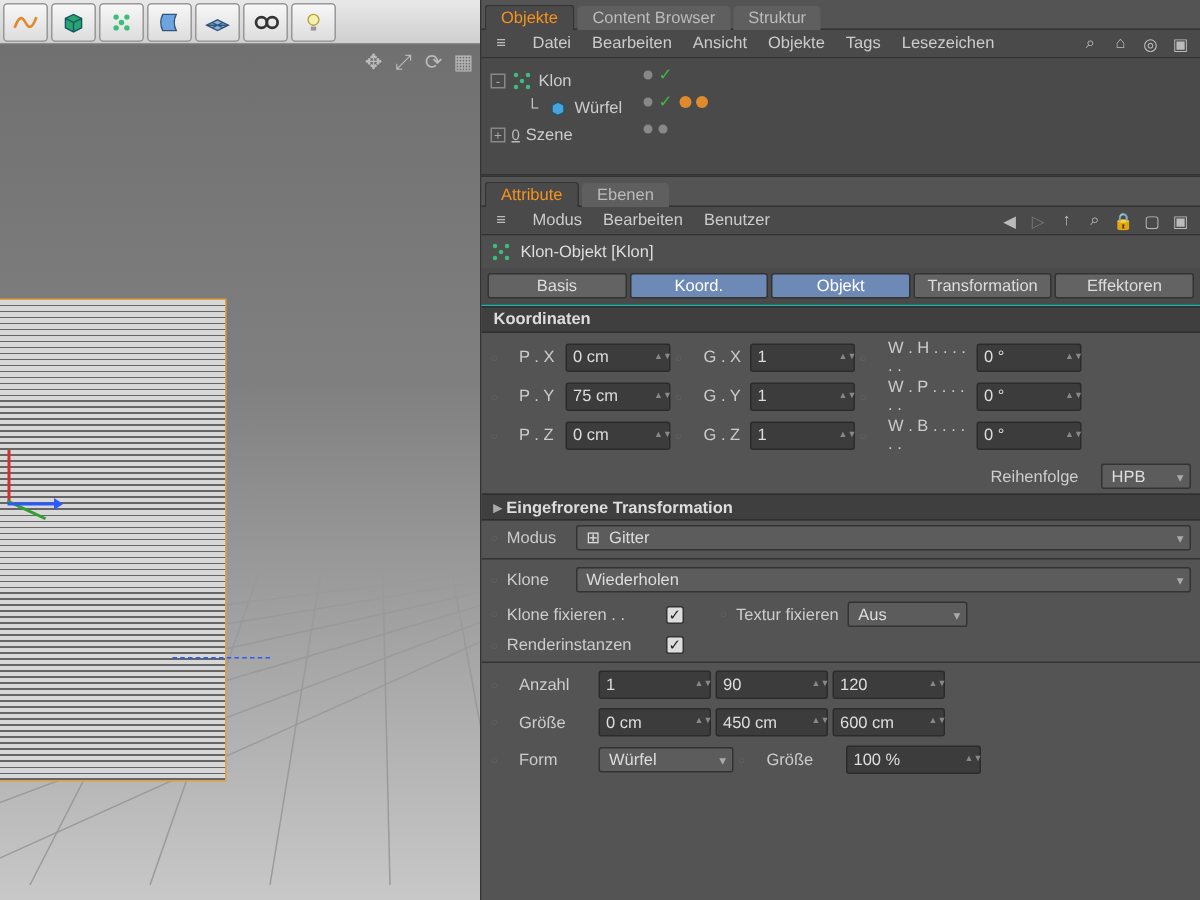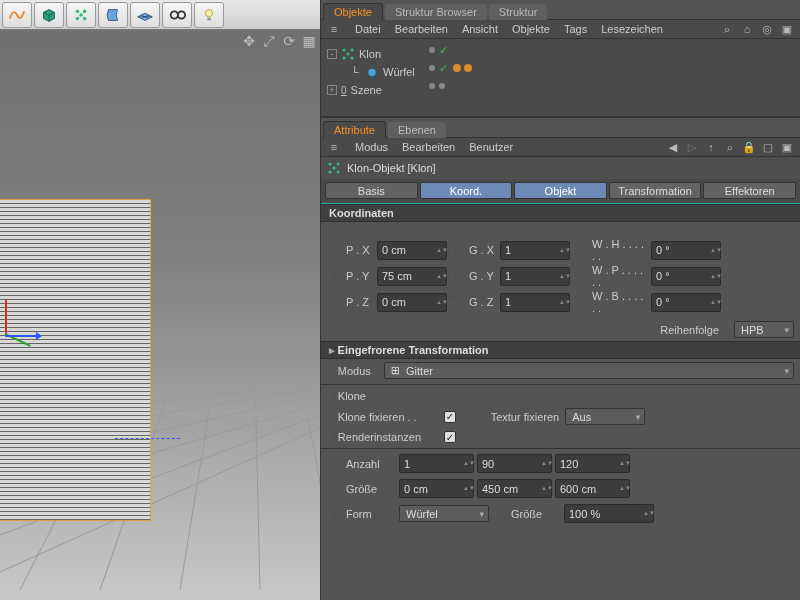--- a/index.html
+++ b/index.html
@@ -46,21 +46,21 @@
 .attr-menu .menu-icons { margin-left:auto; display:flex; gap:5px; }
 .obj-title { height: 22px; background: #4f4f4f; display:flex; align-items:center; gap:6px; padding: 0 6px; color: #ddd; }
 .mode-tabs { display: flex; gap: 2px; padding: 3px 4px 4px 4px; background: #4a4a4a; }
 .mode-tab { flex: 1; height: 17px; text-align: center; line-height: 17px; background: #636363; color: #ddd; border: 1px solid #333; border-radius: 2px; cursor: pointer; }
 .mode-tab.blue { background: #6d8ab6; color: #fff; }
 
 .section-hdr { height: 18px; background: #3f3f3f; color: #ddd; font-weight: bold; padding: 2px 8px; border-top: 1px solid #2e2e2e; border-bottom: 1px solid #2e2e2e; }
 .section-hdr.collapsible::before { content: '▸ '; color: #aaa; }
 .panel-body { flex: 1; overflow: auto; background: #545454; }
 
-.coord-grid { display: grid; grid-template-columns: 16px 28px 70px 16px 28px 70px 16px 56px 70px; gap: 2px 3px; padding: 4px 6px; align-items: center; margin-top: 12px; }
+.coord-grid { display: grid; grid-template-columns: 16px 28px 70px 16px 28px 70px 16px 56px 70px; gap: 2px 3px; padding: 4px 6px; align-items: center; }
 .lbl { color: #ccc; }
 .bullet { color: #666; font-size: 8px; }
 .num-field { height: 19px; background: #3c3c3c; border: 1px solid #2b2b2b; color: #ddd; display:flex; align-items:center; padding: 0 4px; position: relative; border-radius: 2px; }
 .num-field .spin { position:absolute; right:2px; top:0; bottom:0; width:8px; display:flex; flex-direction:column; justify-content:center; color:#888; font-size:6px; line-height:5px; }
 .row-right { padding: 3px 6px; display:flex; justify-content:flex-end; align-items:center; gap:15px; }
 .dropdown { height: 17px; background: #5c5c5c; border: 1px solid #333; border-radius: 2px; display:flex; align-items:center; padding: 0 18px 0 6px; color:#ddd; position:relative; min-width:60px; cursor:pointer; }
 .dropdown::after { content:'▾'; position:absolute; right:4px; color:#aaa; font-size:9px; }
 .dropdown.wide { flex: 1; }
 
 .prop-row { display:flex; align-items:center; gap:6px; padding: 3px 6px; }
@@ -151,21 +151,21 @@
     <div class="axis-z"></div>
     <div class="axis-x"></div>
     <div style="position:absolute; left:115px; top:408px; width:65px; border-top:1px dashed #2a5aff;"></div>
   </div>
 </div>
 
 <div class="panel-side">
 
   <div class="tabbar">
     <div class="tab active">Objekte</div>
-    <div class="tab">Struktur Browser</div>
+    <div class="tab">Content Browser</div>
     <div class="tab">Struktur</div>
   </div>
   <div class="menubar">
     <span class="ic">≡</span>
     <span class="menu-item">Datei</span>
     <span class="menu-item">Bearbeiten</span>
     <span class="menu-item">Ansicht</span>
     <span class="menu-item">Objekte</span>
     <span class="menu-item">Tags</span>
     <span class="menu-item">Lesezeichen</span>
@@ -334,20 +334,21 @@
       <span class="lbl" style="width:40px">Modus</span>
       <div class="dropdown wide">
           <span style="margin-right:6px">⊞</span>
           <span>Gitter</span>
         </div>
     </div>
     <div class="divider"></div>
     <div class="prop-row">
       <span class="bullet">○</span>
       <span class="lbl" style="width:40px">Klone</span>
+      <div class="dropdown wide">Wiederholen</div>
     </div>
     <div class="prop-row">
       <span class="bullet">○</span>
       <span class="lbl-w">
           <span>Klone fixieren . .</span>
         </span>
       <span class="check">✓</span>
       <span style="width:12px"></span>
       <span class="bullet">○</span>
       <span class="lbl">Textur fixieren</span>

